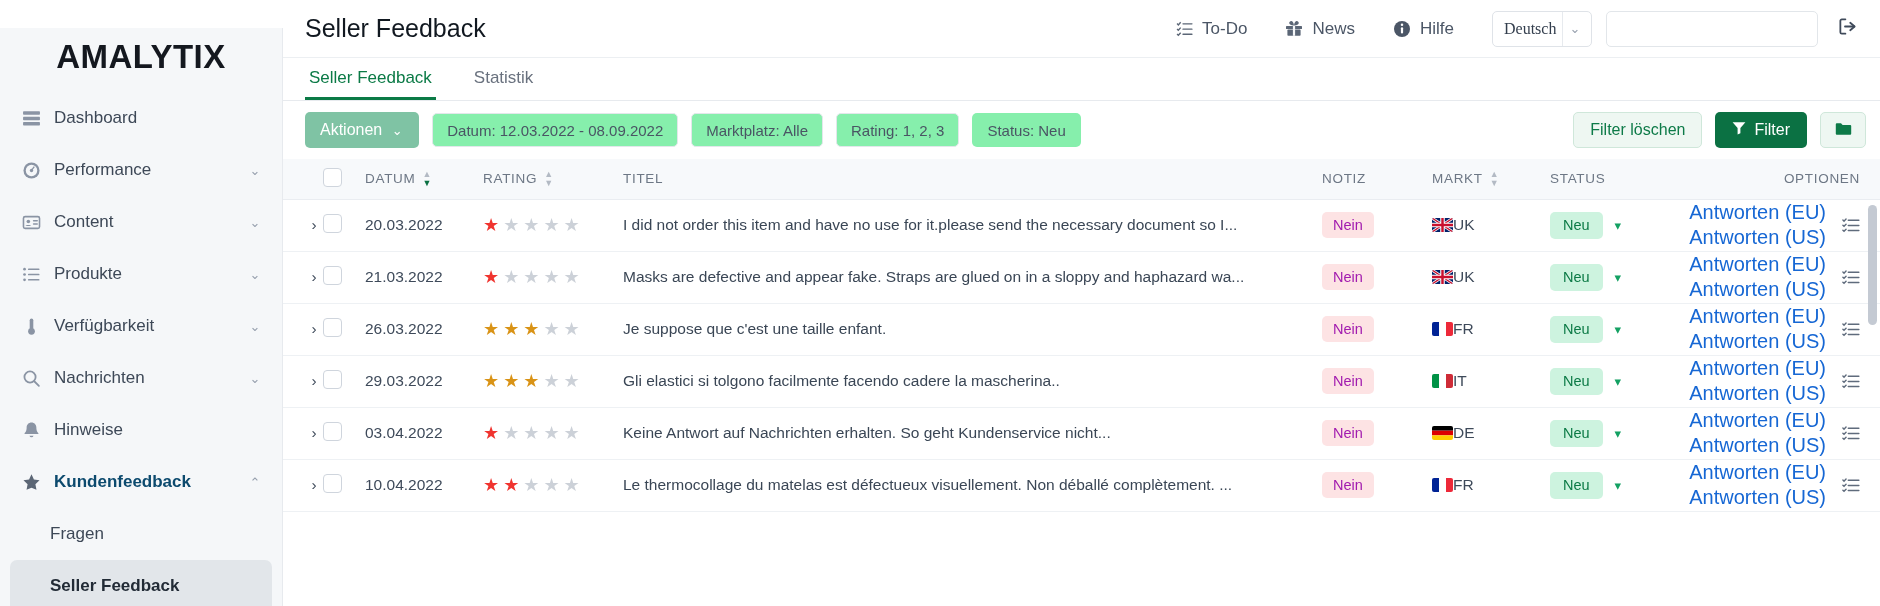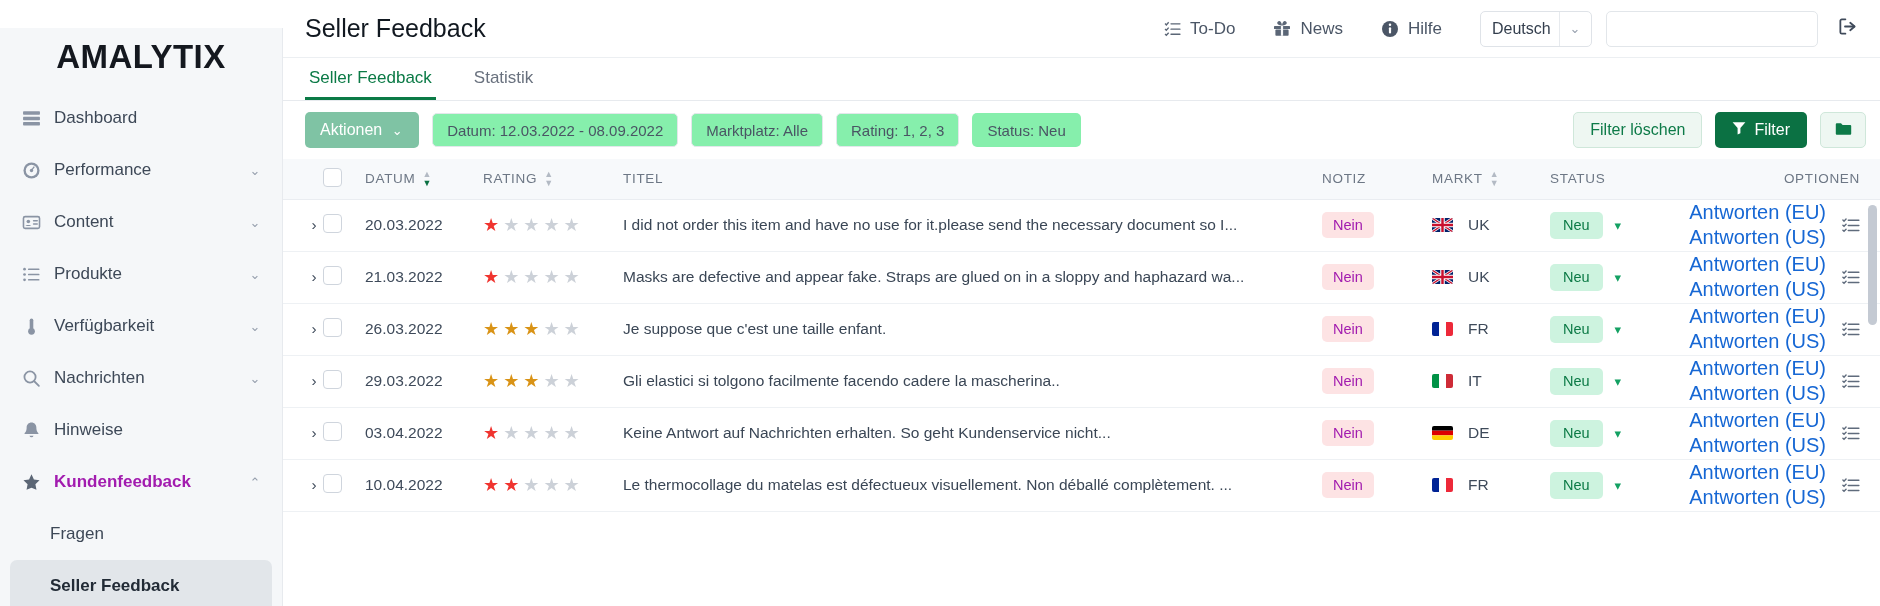--- a/index.html
+++ b/index.html
@@ -33,21 +33,21 @@
     height: 52px; padding: 0 20px 0 22px;
     cursor: pointer; position: relative;
   }
   .nav-item .ic {
     width: 26px; min-width: 26px; display: flex; align-items: center;
     color: #8a94a4;
   }
   .nav-item .lbl {
     font-size: 17px; color: #3d4857; flex: 1; padding-left: 6px; white-space: nowrap;
   }
-  .nav-item.active-parent .lbl { font-weight: bold; color: #a21caf; }
+  .nav-item.active-parent .lbl { font-weight: bold; color: #0c4a6e; }
   .nav-item.active-parent .ic { color: #5b6675; }
   .chev {
     color: #97a0ae; font-size: 13px; line-height: 1;
     display: inline-block; width: 14px; text-align: center;
   }
   .sub-item {
     display: flex; align-items: center; height: 52px;
     padding-left: 50px; font-size: 17px; color: #3d4857; cursor: pointer;
   }
   .sub-item.selected {
@@ -64,23 +64,23 @@
   }
   .page-title { font-size: 25px; color: #111820; font-weight: normal; }
   .topbar-spacer { flex: 1; }
   .top-link {
     display: flex; align-items: center; gap: 9px;
     font-size: 17px; color: #4b5666; margin-right: 38px; cursor: pointer; white-space: nowrap;
   }
   .top-link .tic { color: #5b6676; display: flex; align-items: center; }
   .lang-select {
     display: flex; align-items: center; justify-content: space-between;
-    width: 112px; height: 36px; border: 1px solid #dfe3e8; border-radius: 5px;
+    width: 100px; height: 36px; border: 1px solid #dfe3e8; border-radius: 5px;
     padding: 0 9px 0 11px; font-size: 16px; color: #333e4d; background: #fff;
-    cursor: pointer; margin-right: 14px;
+    cursor: pointer; margin-right: 14px; font-family: Liberation Serif, serif;
   }
   .lang-select .sep { width:1px; height:34px; background:#e7eaee; }
   .search-wrap {
     width: 212px; height: 36px; border: 1px solid #e2e6ea; border-radius: 5px;
     background: #fff; display:flex; align-items:center; padding: 0 10px;
     margin-right: 10px;
   }
   .search-wrap input {
     border: none; outline: none; width: 100%; font-size: 15px;
     font-family: "Liberation Sans", sans-serif; color: #333e4d; background: transparent;
@@ -172,21 +172,21 @@
   .stars span.f-gold { color: #d99316; }
   .title-txt {
     white-space: nowrap; overflow: hidden; text-overflow: ellipsis; display: block;
     padding-right: 14px; color: #3a4655;
   }
   .badge-nein {
     display: inline-flex; align-items:center; justify-content:center;
     background: #fde3e4; color: #a21caf; border-radius: 5px;
     height: 26px; padding: 0 11px; font-size: 14.5px;
   }
-  .markt-cell { display: flex; align-items: center; gap: 15px; }
+  .markt-cell { display: flex; align-items: center; gap: 0; }
   .flag { width: 21px; height: 14px; border-radius: 2px; overflow: hidden; display: block; flex: none; }
   .status-cell { display: flex; align-items: center; gap: 12px; }
   .badge-neu {
     display: inline-flex; align-items:center; justify-content:center;
     background: #cdf3df; color: #0c7a46; border-radius: 5px;
     height: 27px; padding: 0 13px; font-size: 14.5px;
   }
   .status-chev { color: #14a163; font-size: 13px; cursor: pointer; }
   .opt-cell { display: flex; align-items: center; justify-content: flex-end; gap: 16px; padding-right: 20px; }
   .opt-links { display: flex; flex-direction: column; align-items: flex-end; gap: 2px; }

